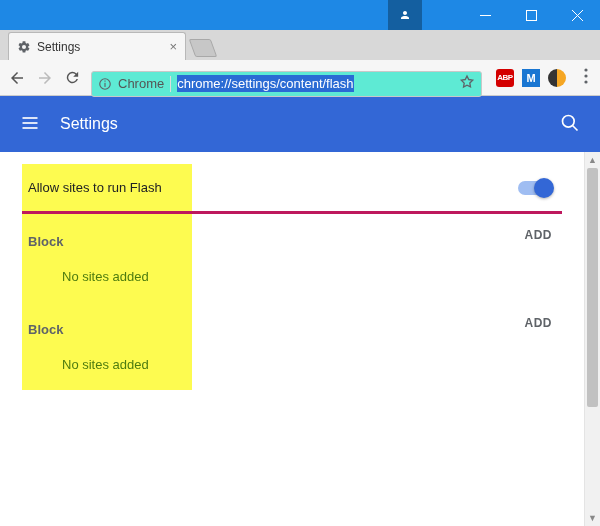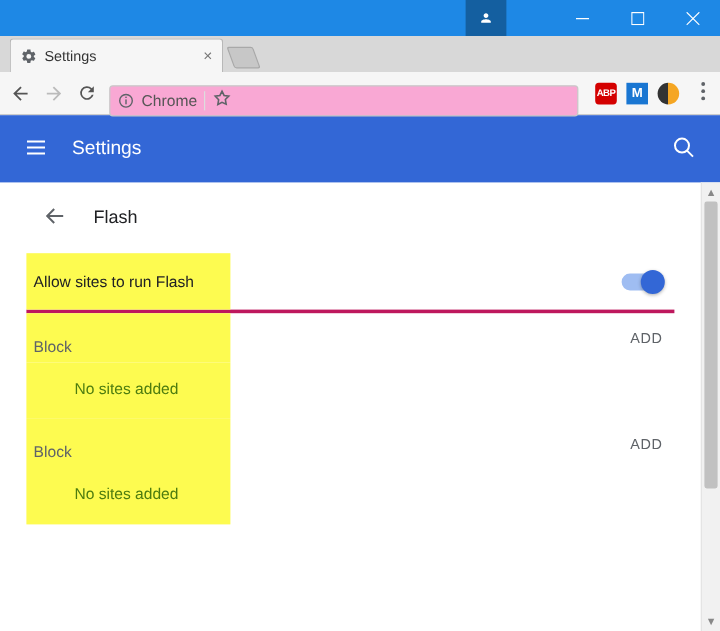--- a/index.html
+++ b/index.html
@@ -16,21 +16,21 @@
   .tab { background:#f6f6f6; height: 28px; width: 178px; display:flex; align-items:center; padding:0 8px; gap:6px; border-top-left-radius:3px; border-top-right-radius:3px; border:1px solid #b8b8b8; border-bottom:none; position:relative; }
   .tab .favicon svg { display:block; }
   .tab .title { flex:1; font-size:12px; color:#333; overflow:hidden; text-overflow:ellipsis; white-space:nowrap; }
   .tab .closex { color:#777; font-size:13px; }
   .newtab { width:22px; height:18px; margin-left:6px; margin-bottom:3px; background:#c7c7c7; border:1px solid #a8a8a8; transform: skewX(20deg); border-radius:2px; }
   
   
   .toolbar { height: 36px; background:#f6f6f6; border-bottom:1px solid #ccc; display:flex; align-items:center; padding:0 8px; gap:10px; }
   .toolbar .navbtn { color:#555; display:flex; align-items:center; }
   .toolbar .navbtn.disabled { color:#bbb; }
-  .omnibox { flex:1; height:26px; border:1px solid #c8c8c8; border-radius:3px; background:#f9a8d4; display:flex; align-items:center; padding:0 6px; gap:6px;margin-top:12px; }
+  .omnibox { flex:1; height:26px; border:1px solid #c8c8c8; border-radius:3px; background:#5eead4; display:flex; align-items:center; padding:0 6px; gap:6px;margin-top:12px; }
   .omnibox .secure { color:#555; display:flex; align-items:center; }
   .omnibox .scheme { color:#555; font-size:13px; }
   .omnibox .divider { width:1px; height:16px; background:#ddd; }
   .omnibox .url { flex:1; font-size:13px; color:#000; }
   .omnibox .url .sel { background:#2a6bd4; color:#fff; padding:1px 0; }
   .omnibox .star { color:#666; }
   .ext-icons { display:flex; align-items:center; gap:8px; padding:0 4px; }
   .ext-abp { width:18px; height:18px; background:#d40000; border-radius:3px; display:flex; align-items:center; justify-content:center; color:#fff; font-size:8px; font-weight:bold; letter-spacing:-0.5px; }
   .ext-m { width:18px; height:18px; background:#1976D2; display:flex; align-items:center; justify-content:center; color:#fff; font-size:11px; font-weight:bold; }
   .ext-s { width:18px; height:18px; border-radius:50%; background: conic-gradient(#f5a623 0 50%, #333 50% 100%); }
@@ -50,30 +50,30 @@
   .scrollbar .arrow { height:16px; display:flex; align-items:center; justify-content:center; color:#888; font-size:9px; }
   .scrollbar .thumb-track { position:absolute; top:16px; bottom:16px; left:2px; right:2px; }
   .scrollbar .thumb { position:absolute; top:0; left:0; right:0; height:70%; background:#c1c1c1; border-radius:2px; }
   .scrollbar .arrow.bottom { position:absolute; bottom:0; left:0; right:0; }
   
   .subheader { display:flex; align-items:center; gap:22px; padding: 6px 24px 18px 36px; }
   .subheader .back svg { stroke:#5f6368; fill:none; }
   .subheader .label { font-size:15px; color:#202124; }
   
   .panel { margin: 0 22px; }
-  .addbtn { color:#5f6368; font-size:12px; font-weight:400; letter-spacing:0.5px; }
+  .addbtn { color:#5f6368; font-size:12px; font-weight:700; letter-spacing:0.5px; }
   
   
   .toggle { width:34px; height:14px; background:#9fbdf2; border-radius:7px; position:relative; }
   .toggle .knob { position:absolute; right:-2px; top:-3px; width:20px; height:20px; background:#3367d6; border-radius:50%; box-shadow:0 1px 3px rgba(0,0,0,0.3); }
   .flex-row { display:flex; align-items:center; justify-content:space-between; border-bottom:3px solid #be185d; }
   .flex-row .left { flex: 0 0 170px; background:#fdfb50; padding:16px 6px; font-size:13px; color:#202124; }
   .flex-row .right { padding-right:10px; }
   .flex-row.nob { border-bottom:none; }
-  .flex-row .left.section { color:#5f6368; font-weight:400; padding:20px 6px 6px 6px; }
+  .flex-row .left.section { color:#5f6368; font-weight:700; padding:20px 6px 6px 6px; }
   .flex-row .left.empty-txt { color:#4d7c0f; padding:14px 6px 18px 40px; }
 </style>
 </head>
 <body>
 
 <div class="titlebar">
   <div class="acct">
     <svg width="12" height="12" viewBox="0 0 24 24">
         <path fill="#fff" d="M12 12c2.2 0 4-1.8 4-4s-1.8-4-4-4-4 1.8-4 4 1.8 4 4 4zm0 2c-2.7 0-8 1.3-8 4v2h16v-2c0-2.7-5.3-4-8-4z"></path>
       </svg>
@@ -128,20 +128,21 @@
   <div class="omnibox">
     <span class="secure">
       <svg width="14" height="14" viewBox="0 0 24 24">
           <circle cx="12" cy="12" r="9" fill="none" stroke="#5f6368" stroke-width="2"></circle>
           <rect x="11" y="10" width="2" height="7" fill="#5f6368"></rect>
           <rect x="11" y="6" width="2" height="2" fill="#5f6368"></rect>
         </svg>
     </span>
     <span class="scheme">Chrome</span>
     <span class="divider"></span>
+    <span class="url"><span class="sel">chrome://settings/content/flash</span></span>
     <span class="star">
       <svg width="16" height="16" viewBox="0 0 24 24">
           <path fill="none" stroke="#5f6368" stroke-width="2" d="M12 3l2.6 5.3 5.9.9-4.3 4.2 1 5.9L12 16.9l-5.2 2.7 1-5.9L3.5 9.2l5.9-.9z"></path>
         </svg>
     </span>
   </div>
   <div class="ext-icons">
     <div class="ext-abp">
         <span>ABP</span>
       </div>
@@ -172,29 +173,20 @@
   <span class="search">
     <svg width="20" height="20" viewBox="0 0 24 24">
         <circle cx="10" cy="10" r="7" stroke-width="2"></circle>
         <line x1="15" y1="15" x2="21" y2="21" stroke-width="2"></line>
       </svg>
   </span>
 </div>
 
 <div class="content-wrap">
   <div class="content">
-    <div class="subheader">
-      <span class="back">
-        <svg width="20" height="20" viewBox="0 0 24 24">
-            <path d="M20 12H5" stroke-width="2"></path>
-            <path d="M11 5l-7 7 7 7" stroke-width="2"></path>
-          </svg>
-      </span>
-      <span class="label">Flash</span>
-    </div>
 
     <div class="panel">
       <div class="flex-row">
         <div class="left">Allow sites to run Flash</div>
         <div class="right">
           <div class="toggle">
               <div class="knob"></div>
             </div>
         </div>
       </div>

